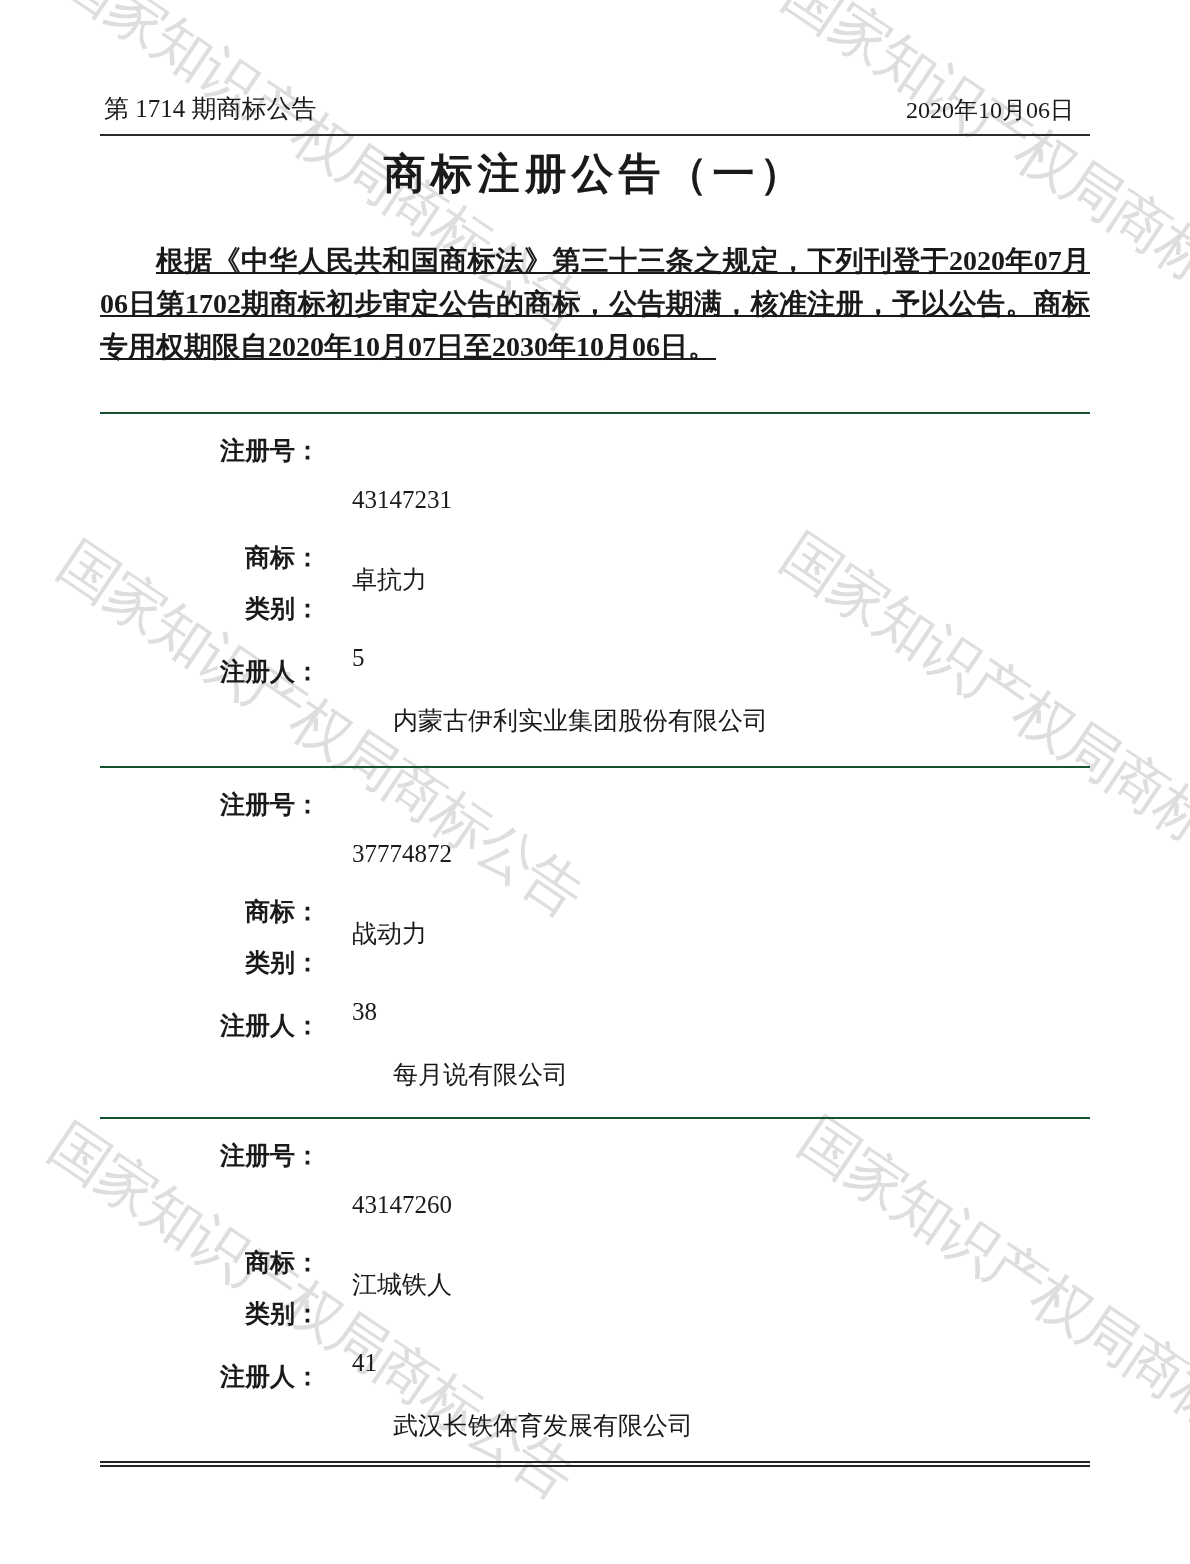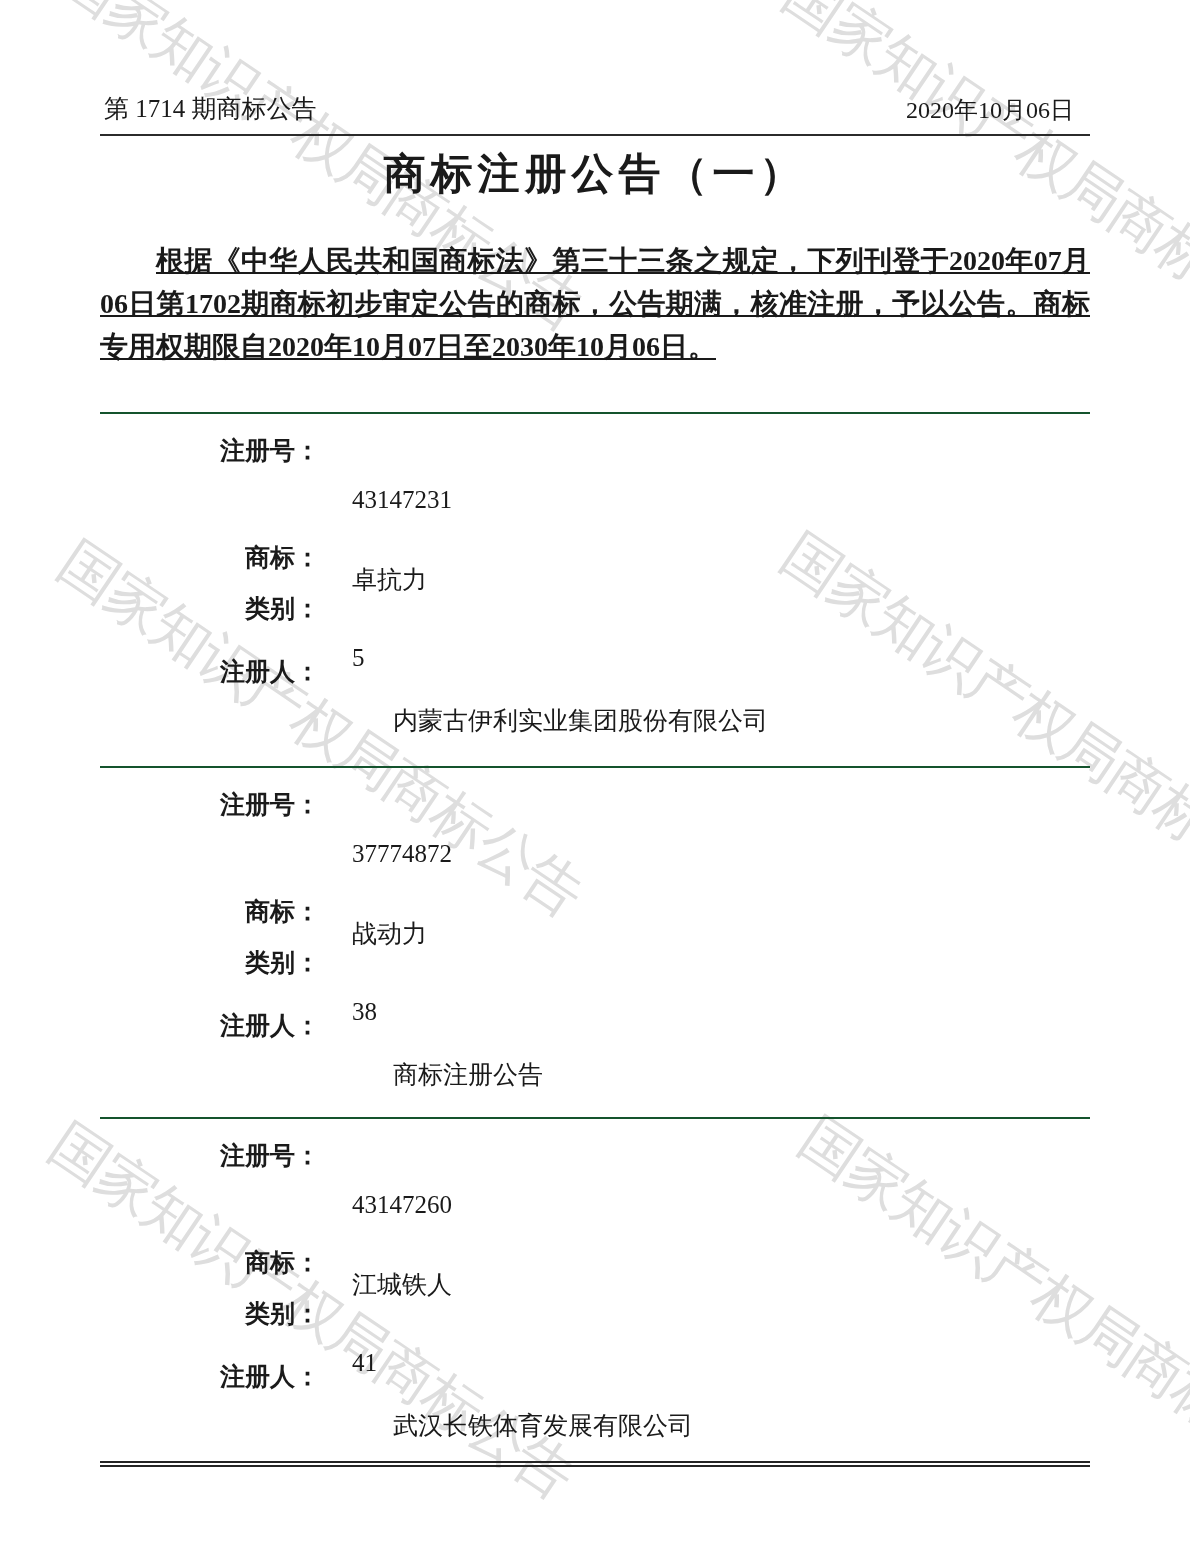--- a/index.html
+++ b/index.html
@@ -120,21 +120,21 @@
       <div class="flabel">商标：</div>
       <div class="fvalue">战动力</div>
     </div>
     <div class="frow r3">
       <div class="flabel">类别：</div>
       <div class="fvalue">38</div>
     </div>
     <div class="frow r4">
       <div class="flabel">注册人：</div>
       <div class="fvalue">
-        <span class="line">商标注册公告</span>
+        <span class="line">每月说有限公司</span>
       </div>
     </div>
   </div>
 
   <div class="entry entry-3">
     <div class="frow r1">
       <div class="flabel">注册号：</div>
       <div class="fvalue">43147260</div>
     </div>
     <div class="frow r2">

